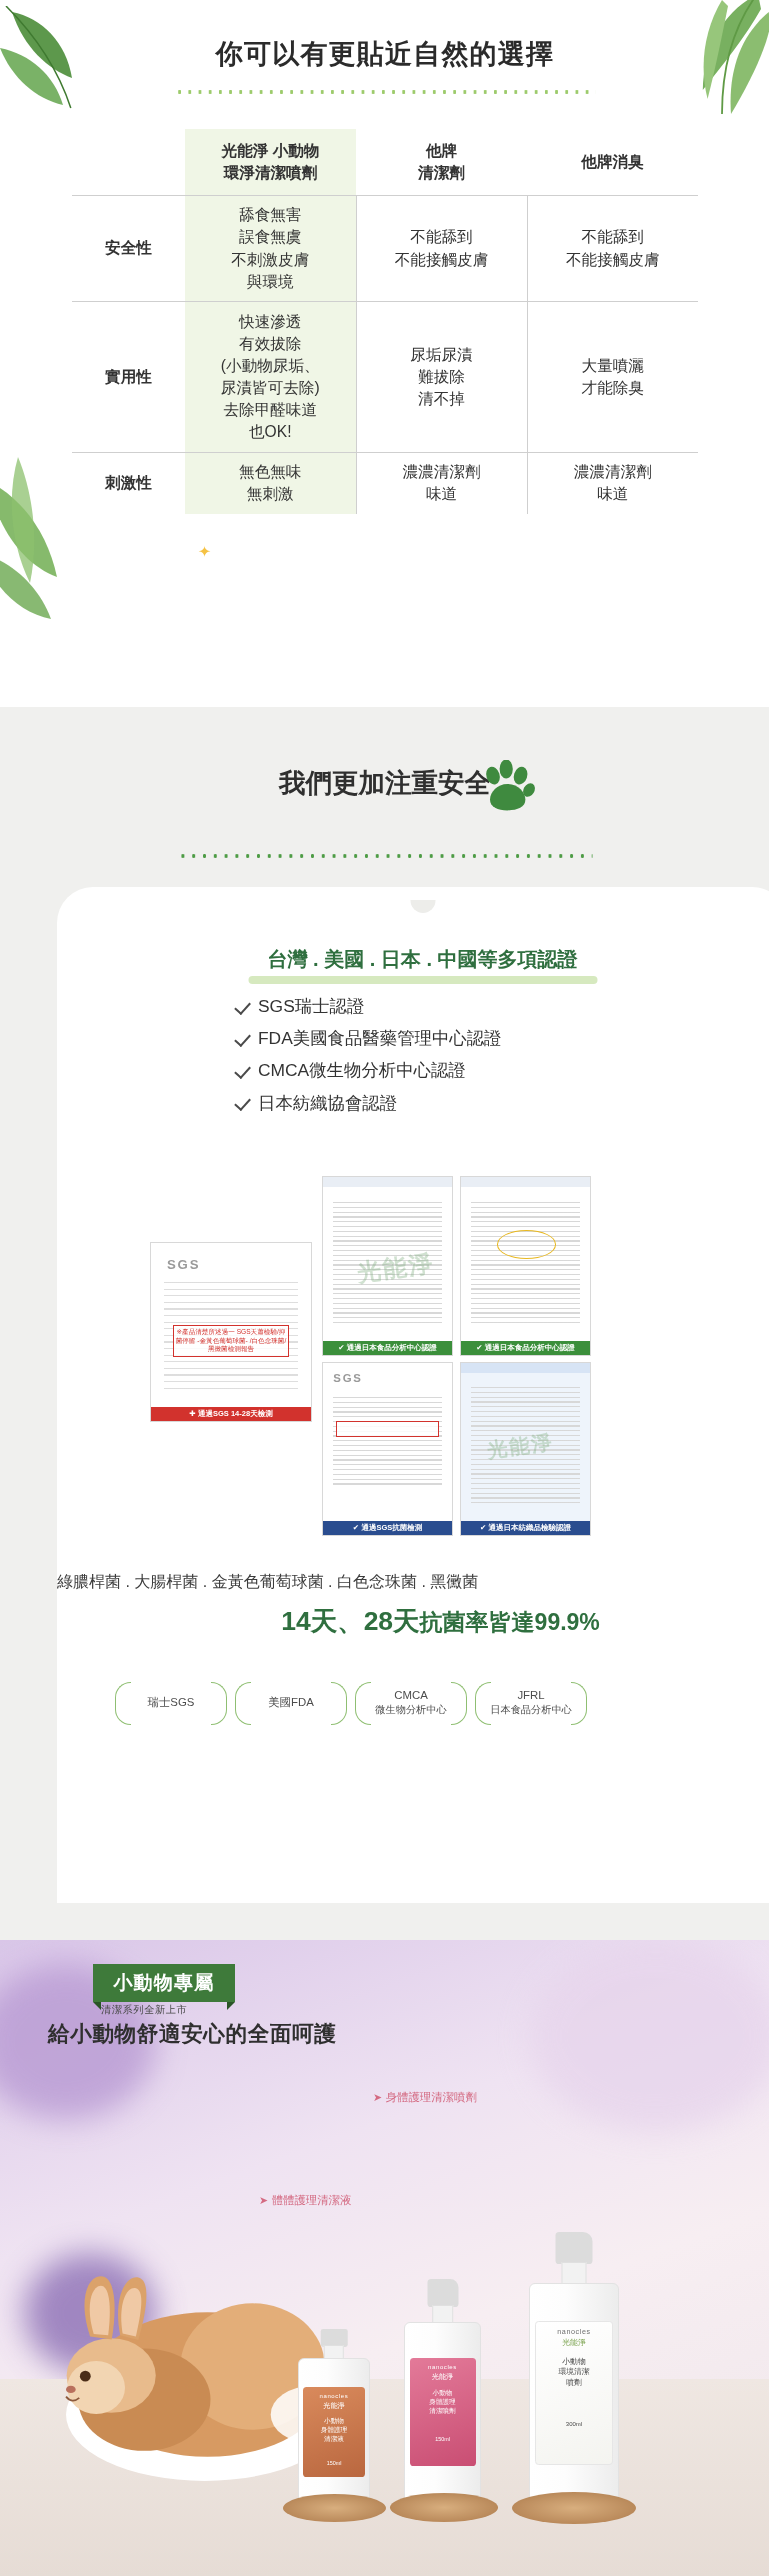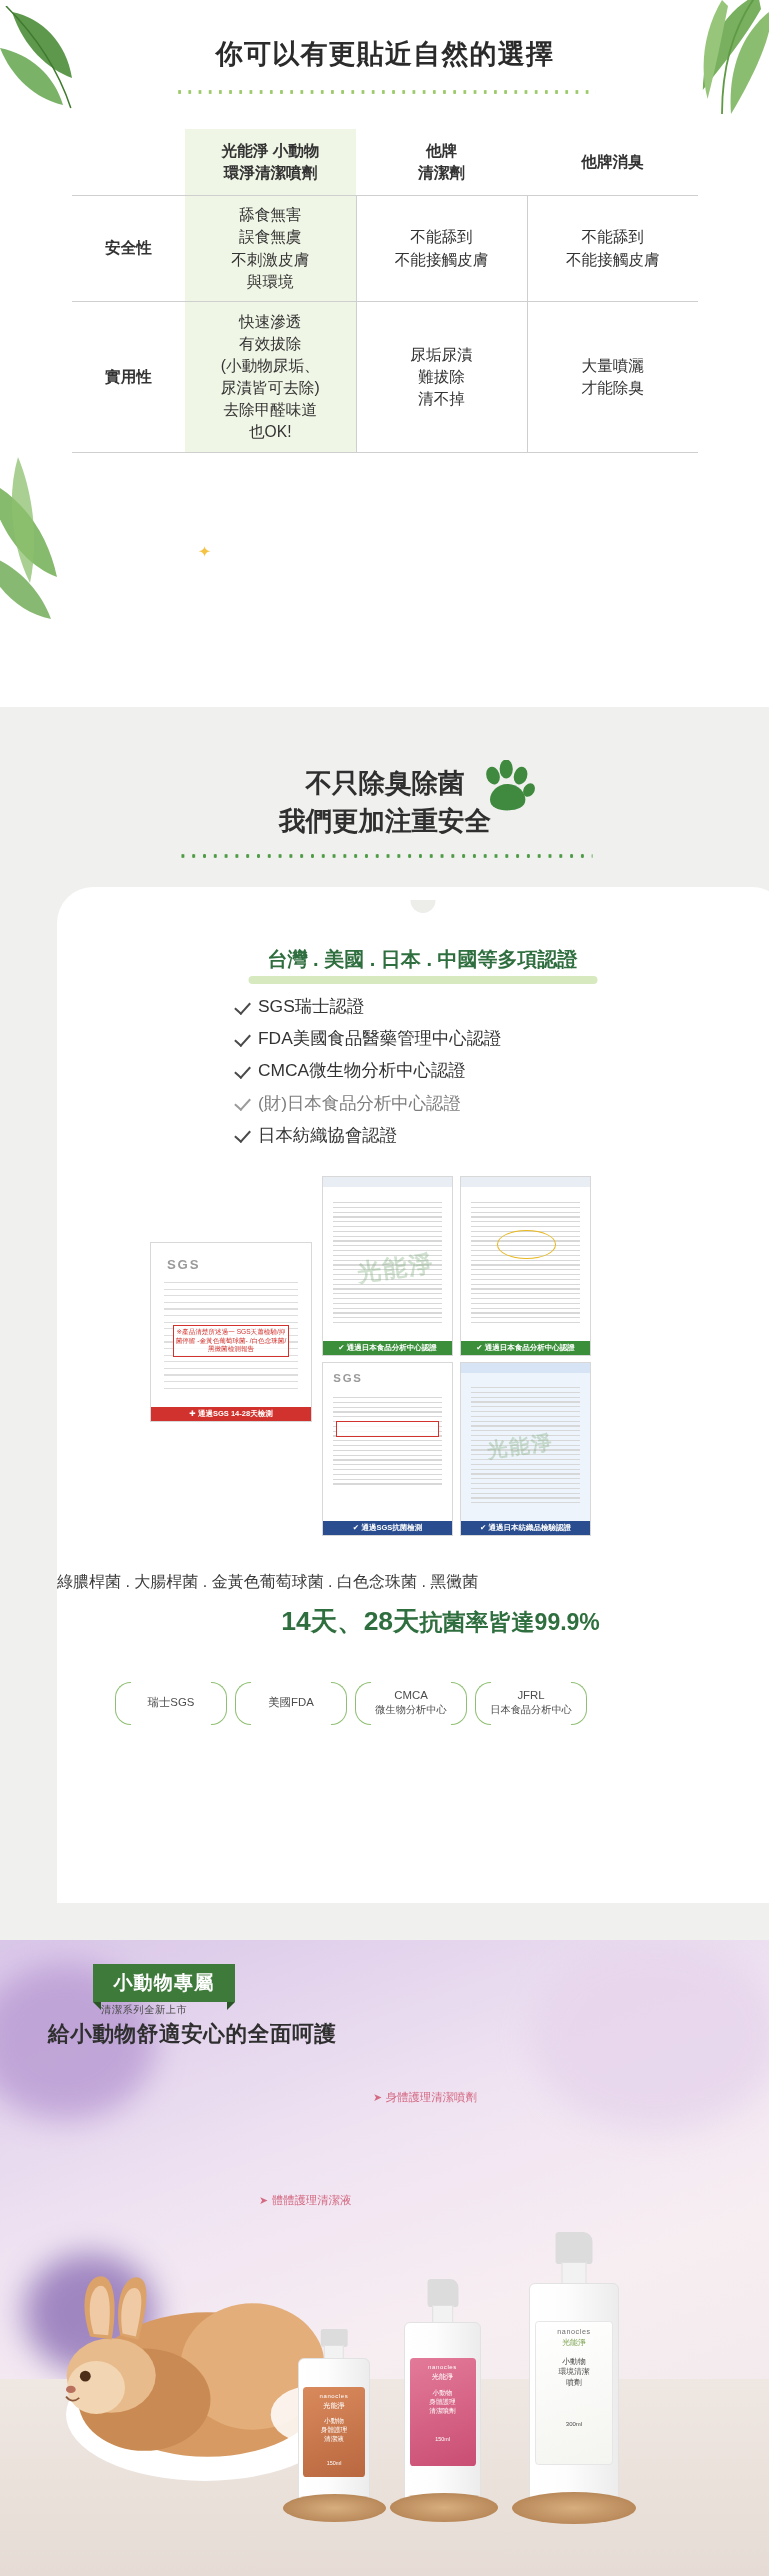--- a/index.html
+++ b/index.html
@@ -589,28 +589,42 @@
             <td class="cell-plain bdr-r">
                 <div>尿垢尿漬</div>
                 <div>難拔除</div>
                 <div>清不掉</div>
               </td>
             <td class="cell-plain">
                 <div>大量噴灑</div>
                 <div>才能除臭</div>
               </td>
           </tr>
+          <tr class="rw last">
+            <td class="rowlabel">刺激性</td>
+            <td class="cell-own bdr-r">
+                <div>無色無味</div>
+                <div>無刺激</div>
+              </td>
+            <td class="cell-plain bdr-r">
+                <div>濃濃清潔劑</div>
+                <div>味道</div>
+              </td>
+            <td class="cell-plain">
+                <div>濃濃清潔劑</div>
+                <div>味道</div>
+              </td>
+          </tr>
         </tbody>
       </table>
     </div>
   </section>
 
   <section class="sec-cert">
     <div class="sec2-title">
-      <div>不只除臭除菌</div>
       <div>我們更加注重安全</div>
     </div>
 
     <svg class="pawprint" viewBox="0 0 90 90">
       <g fill="#3f8a3f">
         <ellipse cx="20" cy="26" rx="11" ry="15" transform="rotate(-18 20 26)"></ellipse>
         <ellipse cx="42" cy="15" rx="11" ry="16"></ellipse>
         <ellipse cx="66" cy="26" rx="11" ry="15" transform="rotate(18 66 26)"></ellipse>
         <ellipse cx="80" cy="50" rx="9" ry="12" transform="rotate(30 80 50)"></ellipse>
         <path d="M44 40 C62 40 74 54 74 66 C74 79 60 84 44 84 C28 84 15 79 15 66 C15 54 27 40 44 40 Z"></path>
@@ -632,24 +646,20 @@
           <span class="chk"></span>
           <span>SGS瑞士認證</span>
         </div>
         <div class="cert-li">
           <span class="chk"></span>
           <span>FDA美國食品醫藥管理中心認證</span>
         </div>
         <div class="cert-li">
           <span class="chk"></span>
           <span>CMCA微生物分析中心認證</span>
-        </div>
-        <div class="cert-li grey">
-          <span class="chk"></span>
-          <span>(財)日本食品分析中心認證</span>
         </div>
         <div class="cert-li">
           <span class="chk"></span>
           <span>日本紡織協會認證</span>
         </div>
       </div>
 
       <div class="certs">
 
         <div class="certimg" style="left:60px; top:78px; width:162px; height:180px;">

